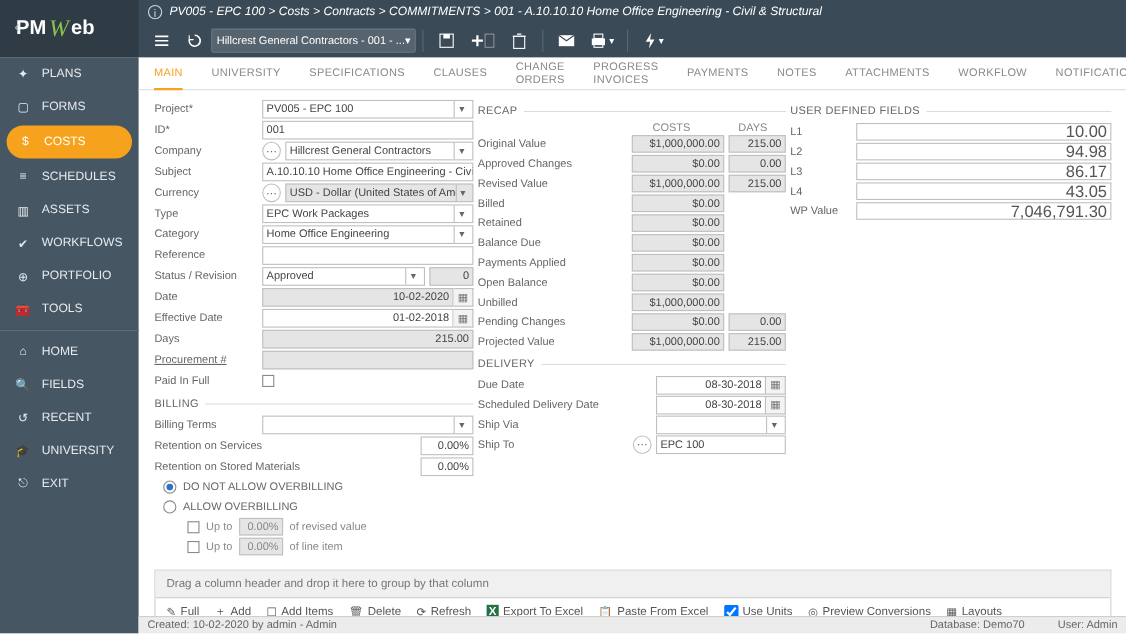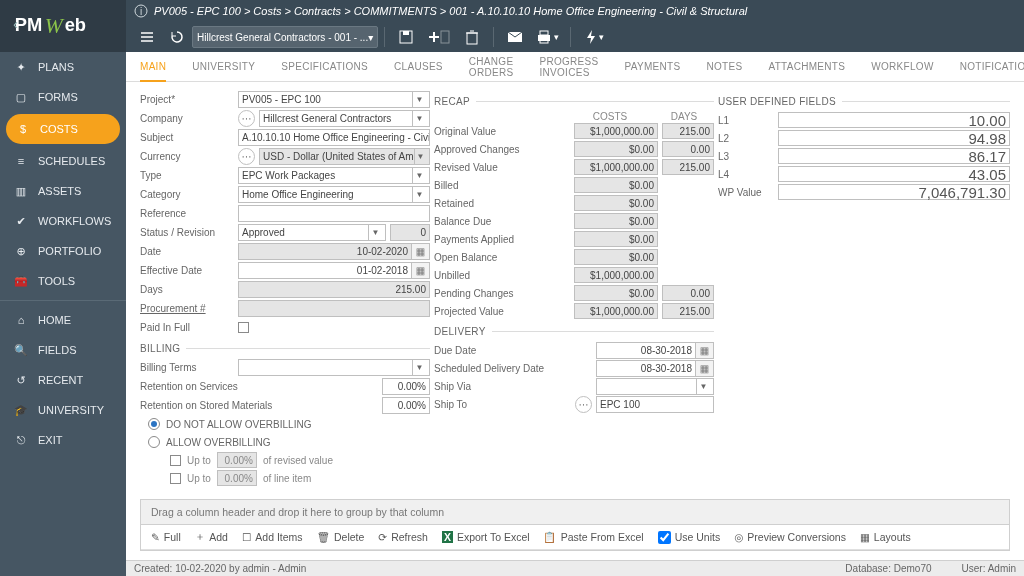--- a/index.html
+++ b/index.html
@@ -234,20 +234,26 @@
 
           <div class="col1">
             <div class="frow">
                 <span class="lbl req">Project</span>
                 <div class="sel" style="flex:1">
                   <span>PV005 - EPC 100</span>
                   <span class="caret">▼</span>
                 </div>
               </div>
             <div class="frow">
+                <span class="lbl req">ID</span>
+                <div class="inp" style="flex:1">
+                  <span>001</span>
+                </div>
+              </div>
+            <div class="frow">
                 <span class="lbl">Company</span>
                 <span class="dots">⋯</span>
                 <div class="sel" style="flex:1">
                   <span>Hillcrest General Contractors</span>
                   <span class="caret">▼</span>
                 </div>
               </div>
             <div class="frow">
                 <span class="lbl">Subject</span>
                 <div class="inp" style="flex:1;overflow:hidden;white-space:nowrap">

